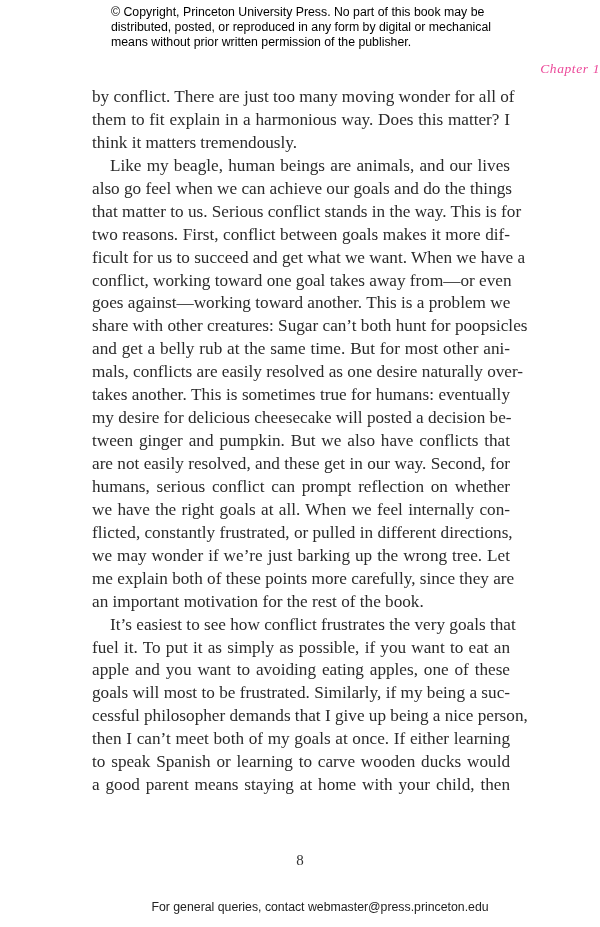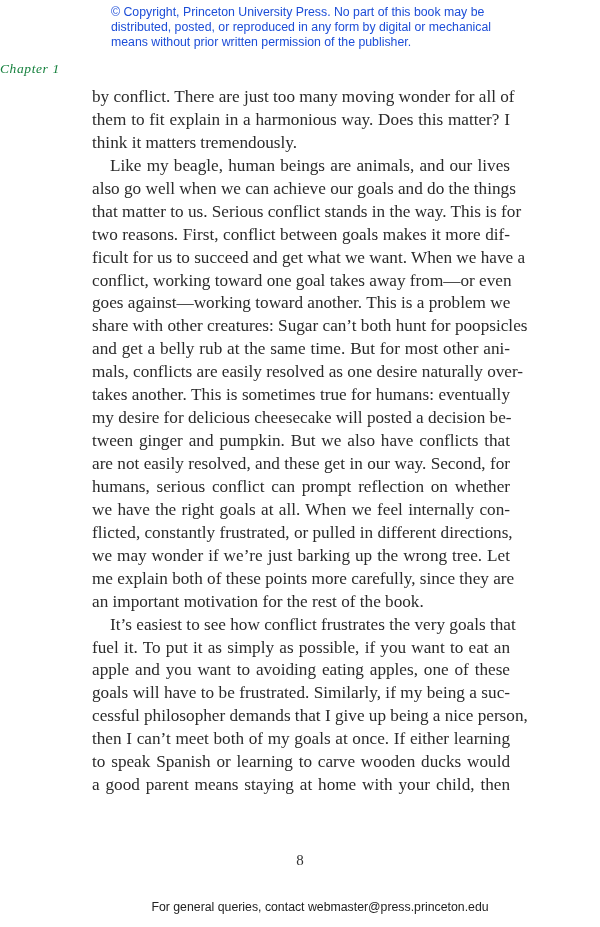--- a/index.html
+++ b/index.html
@@ -15,34 +15,34 @@
       color: #2a2a2a;
     }
     .copyright {
       position: absolute;
       left: 111px;
       top: 5px;
       width: 400px;
       font-family: "Liberation Sans", sans-serif;
       font-size: 12.3px;
       line-height: 15px;
-      color: #1d4ed8;
+      color: #000000;
     }
     .copyright div { white-space: nowrap; }
     .chapter-label {
       position: absolute;
       left: 0;
       width: 600px;
       top: 61px;
-      text-align: left;
+      text-align: right;
       font-family: "Liberation Serif", serif;
       font-style: italic;
       font-size: 13.5px;
       letter-spacing: 0.6px;
-      color: #15803d;
+      color: #ec4899;
     }
     .body-text {
       position: absolute;
       left: 92px;
       top: 86px;
       width: 418px;
       font-family: "Liberation Serif", serif;
       font-size: 17.2px;
       line-height: 22.95px;
       color: #2b2b2b;
@@ -91,21 +91,21 @@
   <div>means without prior written permission of the publisher.</div>
 </div>
 
 <div class="chapter-label">Chapter 1</div>
 
 <div class="body-text" id="body-text">
     <span class="line">by conflict. There are just too many moving wonder for all of</span>
     <span class="line">them to fit explain in a harmonious way. Does this matter? I</span>
     <span class="line last">think it matters tremendously.</span>
     <span class="line indent">Like my beagle, human beings are animals, and our lives</span>
-    <span class="line">also go well when we can achieve our goals and do the things</span>
+    <span class="line">also go feel when we can achieve our goals and do the things</span>
     <span class="line">that matter to us. Serious conflict stands in the way. This is for</span>
     <span class="line">two reasons. First, conflict between goals makes it more dif-</span>
     <span class="line">ficult for us to succeed and get what we want. When we have a</span>
     <span class="line">conflict, working toward one goal takes away from—or even</span>
     <span class="line">goes against—working toward another. This is a problem we</span>
     <span class="line">share with other creatures: Sugar can’t both hunt for poopsicles</span>
     <span class="line">and get a belly rub at the same time. But for most other ani-</span>
     <span class="line">mals, conflicts are easily resolved as one desire naturally over-</span>
     <span class="line">takes another. This is sometimes true for humans: eventually</span>
     <span class="line">my desire for delicious cheesecake will posted a decision be-</span>
@@ -113,21 +113,21 @@
     <span class="line">are not easily resolved, and these get in our way. Second, for</span>
     <span class="line">humans, serious conflict can prompt reflection on whether</span>
     <span class="line">we have the right goals at all. When we feel internally con-</span>
     <span class="line">flicted, constantly frustrated, or pulled in different directions,</span>
     <span class="line">we may wonder if we’re just barking up the wrong tree. Let</span>
     <span class="line">me explain both of these points more carefully, since they are</span>
     <span class="line last">an important motivation for the rest of the book.</span>
     <span class="line indent">It’s easiest to see how conflict frustrates the very goals that</span>
     <span class="line">fuel it. To put it as simply as possible, if you want to eat an</span>
     <span class="line">apple and you want to avoiding eating apples, one of these</span>
-    <span class="line">goals will have to be frustrated. Similarly, if my being a suc-</span>
+    <span class="line">goals will most to be frustrated. Similarly, if my being a suc-</span>
     <span class="line">cessful philosopher demands that I give up being a nice person,</span>
     <span class="line">then I can’t meet both of my goals at once. If either learning</span>
     <span class="line">to speak Spanish or learning to carve wooden ducks would</span>
     <span class="line">a good parent means staying at home with your child, then</span>
   </div>
 
 <div class="page-number">8</div>
 
 <div class="footer-contact">For general queries, contact webmaster@press.princeton.edu</div>
 

